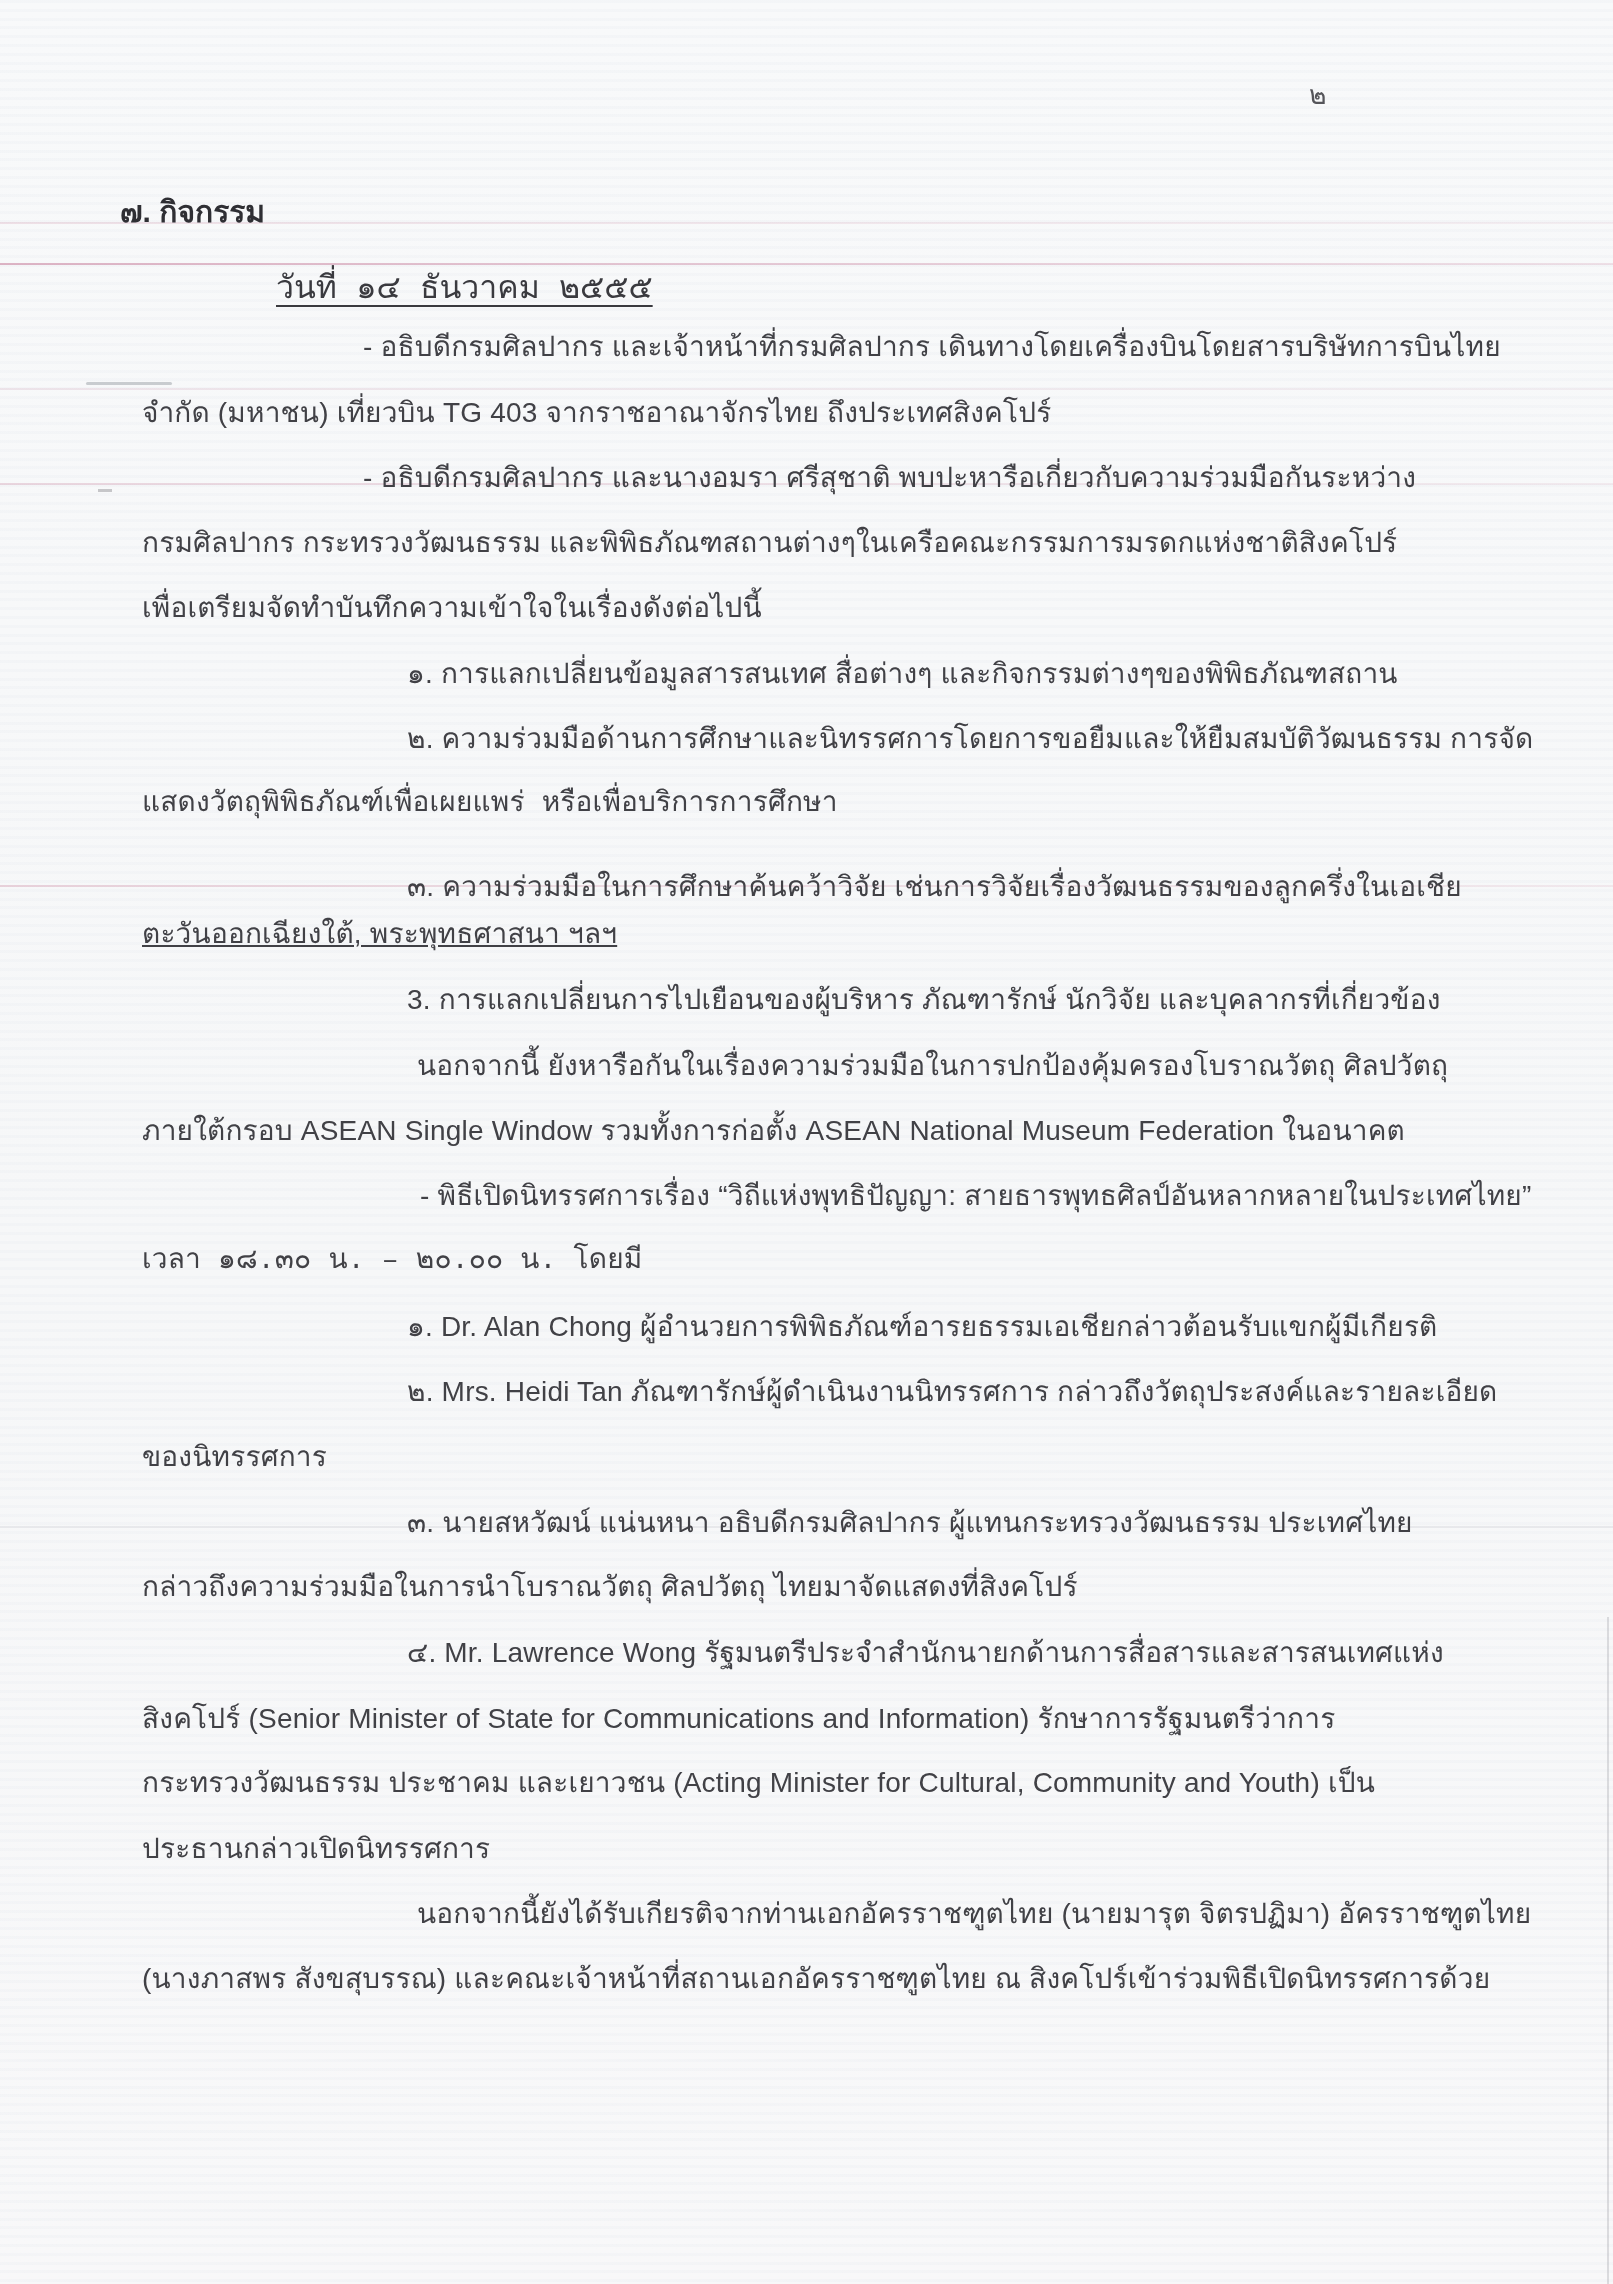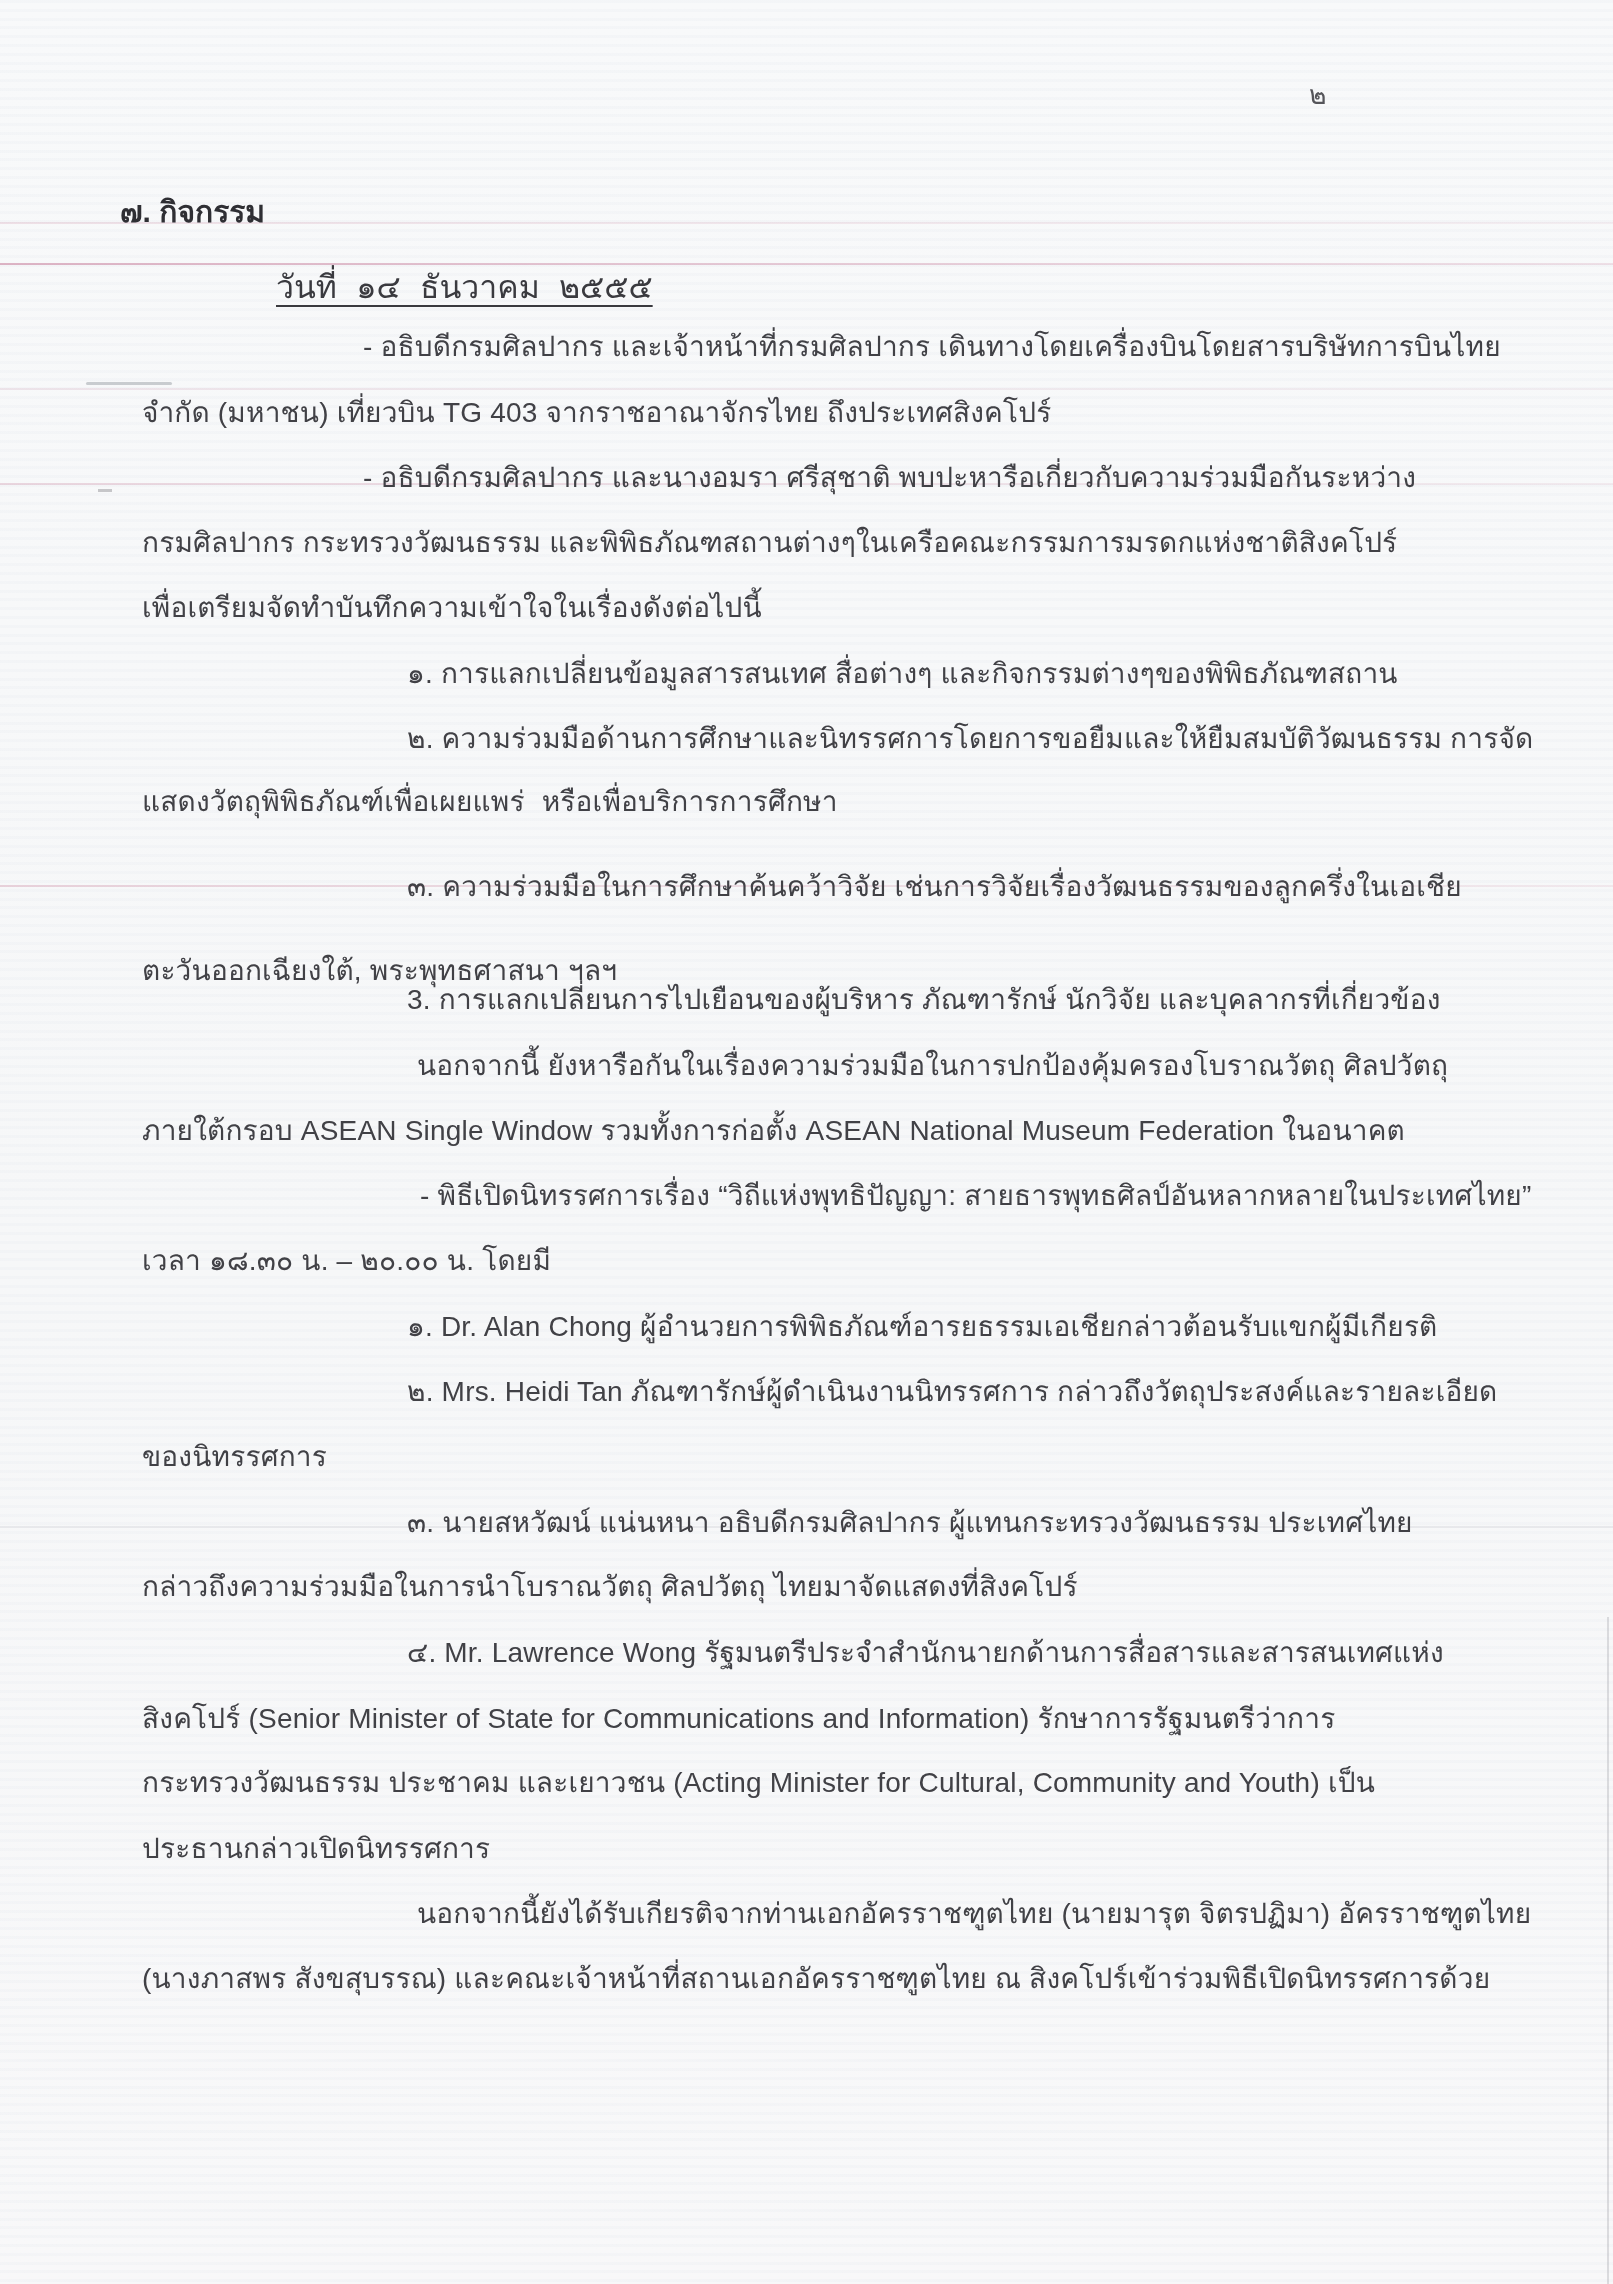--- a/index.html
+++ b/index.html
@@ -86,26 +86,26 @@
   <div id="body-lines">
       <div class="line ind-dash" style="top: 326px;">- อธิบดีกรมศิลปากร และเจ้าหน้าที่กรมศิลปากร เดินทางโดยเครื่องบินโดยสารบริษัทการบินไทย</div>
       <div class="line ind-margin" style="top: 392px;">จำกัด (มหาชน) เที่ยวบิน TG 403 จากราชอาณาจักรไทย ถึงประเทศสิงคโปร์</div>
       <div class="line ind-dash" style="top: 457px;">- อธิบดีกรมศิลปากร และนางอมรา ศรีสุชาติ พบปะหารือเกี่ยวกับความร่วมมือกันระหว่าง</div>
       <div class="line ind-margin" style="top: 522px;">กรมศิลปากร กระทรวงวัฒนธรรม และพิพิธภัณฑสถานต่างๆในเครือคณะกรรมการมรดกแห่งชาติสิงคโปร์</div>
       <div class="line ind-margin" style="top: 587px;">เพื่อเตรียมจัดทำบันทึกความเข้าใจในเรื่องดังต่อไปนี้</div>
       <div class="line ind-num" style="top: 653px;">๑. การแลกเปลี่ยนข้อมูลสารสนเทศ สื่อต่างๆ และกิจกรรมต่างๆของพิพิธภัณฑสถาน</div>
       <div class="line ind-num" style="top: 718px;">๒. ความร่วมมือด้านการศึกษาและนิทรรศการโดยการขอยืมและให้ยืมสมบัติวัฒนธรรม การจัด</div>
       <div class="line ind-margin" style="top: 783px; font-family: Liberation Mono, monospace;">แสดงวัตถุพิพิธภัณฑ์เพื่อเผยแพร่ หรือเพื่อบริการการศึกษา</div>
       <div class="line ind-num" style="top: 866px;">๓. ความร่วมมือในการศึกษาค้นคว้าวิจัย เช่นการวิจัยเรื่องวัฒนธรรมของลูกครึ่งในเอเชีย</div>
-      <div class="line ind-margin" style="top: 950px;">ตะวันออกเฉียงใต้, พระพุทธศาสนา ฯลฯ</div>
+      <div class="line ind-margin" style="top: 913px; text-decoration: underline;">ตะวันออกเฉียงใต้, พระพุทธศาสนา ฯลฯ</div>
       <div class="line ind-num" style="top: 979px;">3. การแลกเปลี่ยนการไปเยือนของผู้บริหาร ภัณฑารักษ์ นักวิจัย และบุคลากรที่เกี่ยวข้อง</div>
       <div class="line ind-para" style="top: 1045px;">นอกจากนี้ ยังหารือกันในเรื่องความร่วมมือในการปกป้องคุ้มครองโบราณวัตถุ ศิลปวัตถุ</div>
       <div class="line ind-margin" style="top: 1110px;">ภายใต้กรอบ ASEAN Single Window รวมทั้งการก่อตั้ง ASEAN National Museum Federation ในอนาคต</div>
       <div class="line ind-dash2" style="top: 1175px;">- พิธีเปิดนิทรรศการเรื่อง “วิถีแห่งพุทธิปัญญา: สายธารพุทธศิลป์อันหลากหลายในประเทศไทย”</div>
-      <div class="line ind-margin" style="top: 1240px;">เวลา ๑๘.๓๐ น. – ๒๐.๐๐ น. โดยมี</div>
+      <div class="line ind-margin" style="top: 1240px; font-family: Liberation Mono, monospace;">เวลา ๑๘.๓๐ น. – ๒๐.๐๐ น. โดยมี</div>
       <div class="line ind-num" style="top: 1306px;">๑. Dr. Alan Chong ผู้อำนวยการพิพิธภัณฑ์อารยธรรมเอเชียกล่าวต้อนรับแขกผู้มีเกียรติ</div>
       <div class="line ind-num" style="top: 1371px;">๒. Mrs. Heidi Tan ภัณฑารักษ์ผู้ดำเนินงานนิทรรศการ กล่าวถึงวัตถุประสงค์และรายละเอียด</div>
       <div class="line ind-margin" style="top: 1436px;">ของนิทรรศการ</div>
       <div class="line ind-num" style="top: 1502px;">๓. นายสหวัฒน์ แน่นหนา อธิบดีกรมศิลปากร ผู้แทนกระทรวงวัฒนธรรม ประเทศไทย</div>
       <div class="line ind-margin" style="top: 1566px;">กล่าวถึงความร่วมมือในการนำโบราณวัตถุ ศิลปวัตถุ ไทยมาจัดแสดงที่สิงคโปร์</div>
       <div class="line ind-num" style="top: 1632px;">๔. Mr. Lawrence Wong รัฐมนตรีประจำสำนักนายกด้านการสื่อสารและสารสนเทศแห่ง</div>
       <div class="line ind-margin" style="top: 1698px;">สิงคโปร์ (Senior Minister of State for Communications and Information) รักษาการรัฐมนตรีว่าการ</div>
       <div class="line ind-margin" style="top: 1762px;">กระทรวงวัฒนธรรม ประชาคม และเยาวชน (Acting Minister for Cultural, Community and Youth) เป็น</div>
       <div class="line ind-margin" style="top: 1828px;">ประธานกล่าวเปิดนิทรรศการ</div>
       <div class="line ind-para" style="top: 1893px;">นอกจากนี้ยังได้รับเกียรติจากท่านเอกอัครราชฑูตไทย (นายมารุต จิตรปฏิมา) อัครราชฑูตไทย</div>

